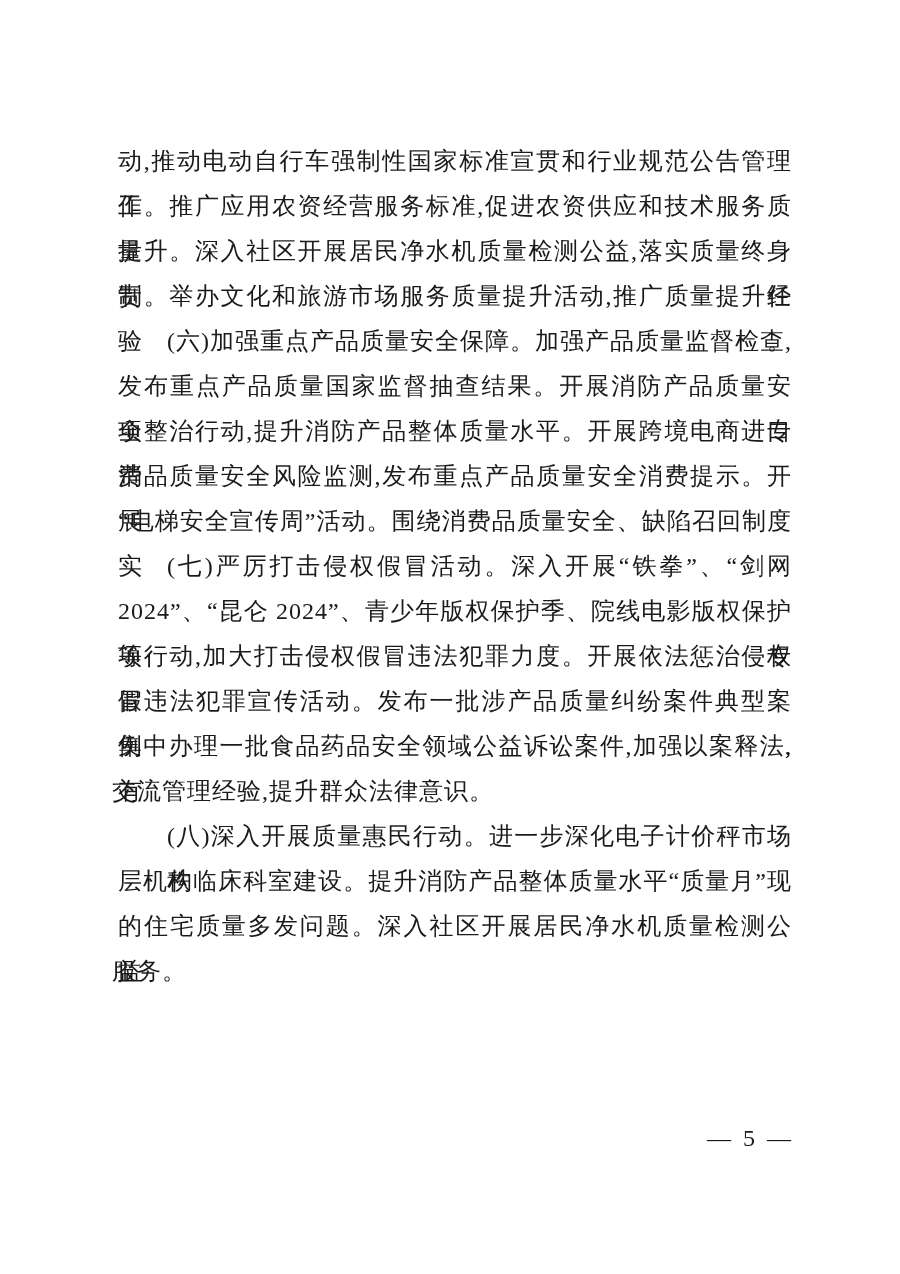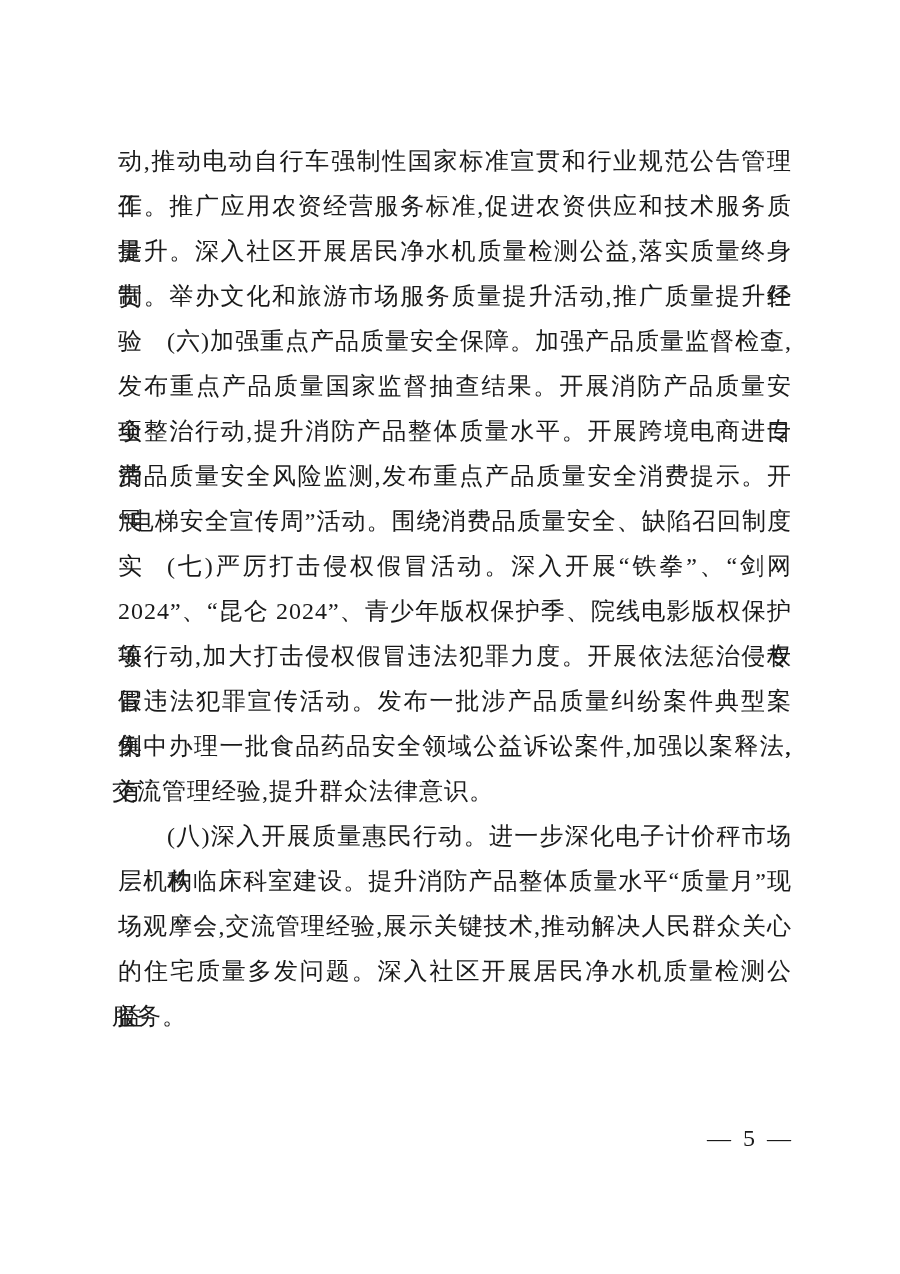--- a/index.html
+++ b/index.html
@@ -65,18 +65,17 @@
       <div class="line justify">费品质量安全风险监测,发布重点产品质量安全消费提示。开展</div>
       <div class="line justify">“电梯安全宣传周”活动。围绕消费品质量安全、缺陷召回制度实</div>
       <div class="line justify indent">(七)严厉打击侵权假冒活动。深入开展“铁拳”、“剑网</div>
       <div class="line justify">2024”、“昆仑 2024”、青少年版权保护季、院线电影版权保护等专</div>
       <div class="line justify">项行动,加大打击侵权假冒违法犯罪力度。开展依法惩治侵权假</div>
       <div class="line justify">冒违法犯罪宣传活动。发布一批涉产品质量纠纷案件典型案例,</div>
       <div class="line justify">集中办理一批食品药品安全领域公益诉讼案件,加强以案释法,有</div>
       <div class="line">交流管理经验,提升群众法律意识。</div>
       <div class="line justify indent">(八)深入开展质量惠民行动。进一步深化电子计价秤市场秩</div>
       <div class="line justify">层机构临床科室建设。提升消防产品整体质量水平“质量月”现</div>
-      <div class="line justify">场观摩会,交流管理经验,展示关键技术,推动解决人民群众关心</div>
       <div class="line justify">的住宅质量多发问题。深入社区开展居民净水机质量检测公益</div>
       <div class="line">服务。</div>
     </div>
   <div class="page-footer">— 5 —</div>
 </div>
 
 </body></html>

